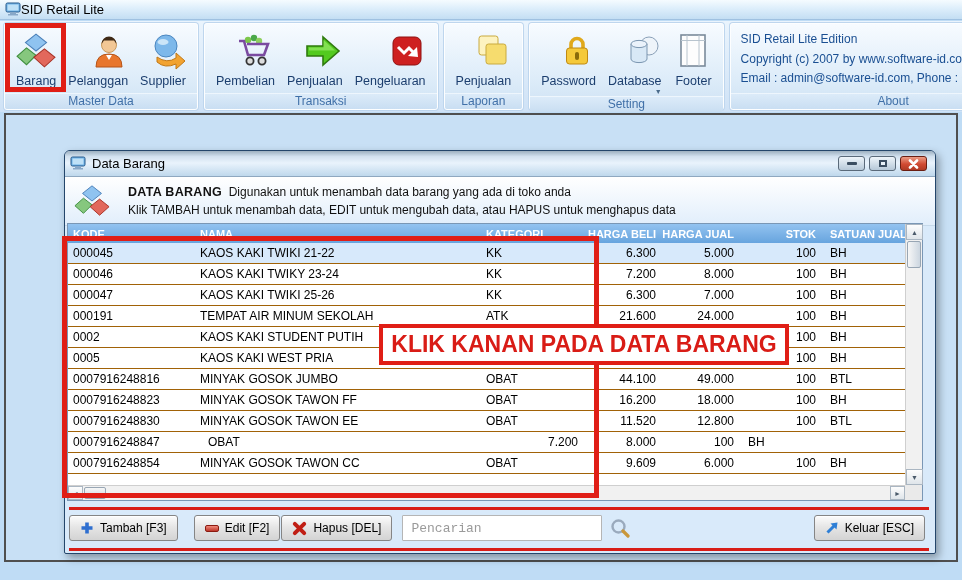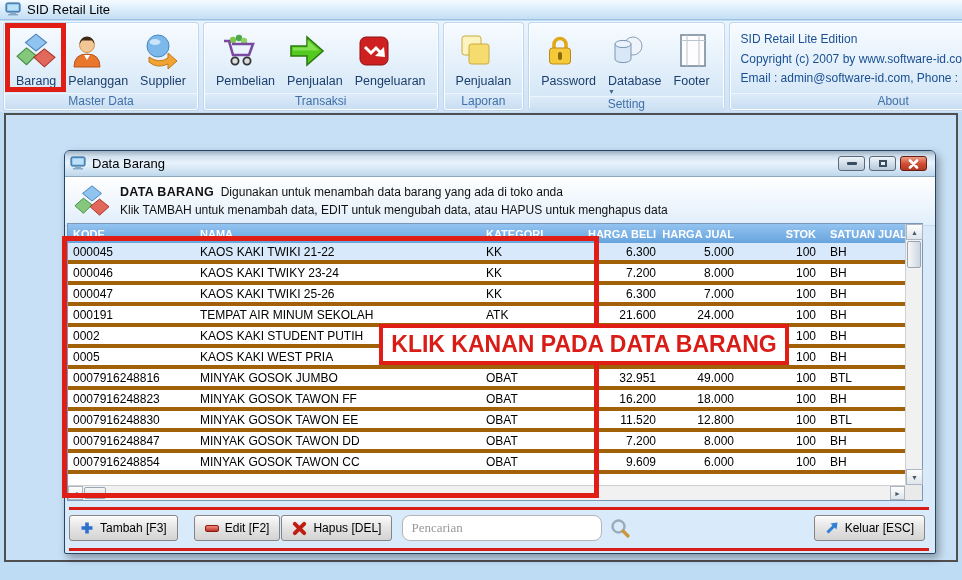--- a/index.html
+++ b/index.html
@@ -8,37 +8,37 @@
     position:relative; overflow:hidden;
     background:#bfdcf5;
     font-family:"Liberation Sans","DejaVu Sans",sans-serif;
     color:#000;
   }
   
   .titlebar{
     position:absolute; left:0; top:0; width:962px; height:20px;
     background:linear-gradient(180deg,#f5fbff,#ddeefb 45%,#c3def3);
     border-bottom:1px solid #9fc1e1;
-    display:flex; align-items:center; gap:6px; padding-left:5px;
+    display:flex; align-items:center; padding-left:5px;
     font-size:13px;
   }
   
   .toolbar{
     position:absolute; left:0; top:21px; width:962px; height:91px;
     background:linear-gradient(180deg,#eaf4fd,#cfe2f6);
     display:flex; gap:6px; padding:2px 4px 2px 4px;
   }
   .tgroup{
     display:flex; flex-direction:column;
     background:linear-gradient(180deg,#f7fbff,#ddecf9 65%,#cfe2f4);
     border:1px solid #fdfeff; box-shadow:0 0 0 1px #bed6ee;
     border-radius:3px;
   }
   .tgroup-items{ flex:1; display:flex; align-items:stretch; padding:3px 5px 0 5px; }
-  .titem{ display:flex; flex-direction:column; align-items:flex-start; padding:1px 6px; cursor:default; }
+  .titem{ display:flex; flex-direction:column; align-items:flex-end; padding:1px 6px; cursor:default; }
   .ticon{ height:46px; display:flex; align-items:center; justify-content:center; }
   .tlabel{ font-size:12.5px; color:#1c3e6e; line-height:14px; white-space:nowrap; }
   .drop{ font-size:7px; color:#4a6a8a; line-height:7px; }
   .tgroup-label{
     height:16px; text-align:center; font-size:12px; color:#4070a8;
     background:linear-gradient(#dcebf9,#c9def2);
     border-top:1px solid #eef6fd; border-radius:0 0 3px 3px; line-height:15px;
   }
   .tgroup.about{ flex:1; margin-right:8px; }
   .about-lines{ flex:1; display:flex; flex-direction:column; justify-content:space-evenly; padding:2px 10px; }
@@ -64,40 +64,40 @@
   .wbtn{
     width:27px; height:15px; border-radius:3px; border:1px solid #5a6a7a;
     background:linear-gradient(#eef5fa,#b6c8d8); display:flex; align-items:center; justify-content:center;
   }
   .wbtn.close{ background:linear-gradient(#eb9d86,#d14a32 55%,#b03a24); border-color:#6a1e12; }
   .glyph-min{ width:10px; height:3px; background:#3a4d60; border-radius:1px; }
   .glyph-max{ width:8px; height:7px; border:2px solid #3a4d60; background:#e8f1f8; }
   .dlg-header{
     height:49px; background:linear-gradient(#ffffff,#e1eefb);
     border-bottom:1px solid #c6d9ea;
-    display:flex; align-items:center; gap:10px; padding:0 9px;
+    display:flex; align-items:center; gap:18px; padding:0 9px;
   }
   .dlg-header .texts{ font-size:12px; line-height:18px; color:#111; }
   .dlg-header .texts b{ font-size:12.5px; letter-spacing:.3px; }
   
   .tableWrap{
     position:absolute; left:2px; top:72px; width:856px; height:278px;
     background:#fff; border:1px solid #7a97b5;
   }
   .tgrid{
     display:grid; grid-template-columns:132px 278px 106px 78px 78px 82px 1fr;
     align-items:center; width:837px;
   }
   .thead{
     position:absolute; left:0; top:0; height:19px;
     background:linear-gradient(#93c3f0,#67a4de);
     color:#fff; font-weight:bold; font-size:11px; white-space:nowrap;
   }
   .tbody{ position:absolute; left:0; top:19px; width:837px; }
-  .trow{ height:21px; border-bottom:4px solid #a16207; font-size:12px; background:#fff; white-space:nowrap; }
+  .trow{ height:21px; border-bottom:1px solid #a16207; font-size:12px; background:#fff; white-space:nowrap; }
   .trow.sel{ background:#d7e9fb; }
   .c1{ padding-left:5px; } .c3{ padding-left:8px; }
   .c4,.c5,.c6{ text-align:right; padding-right:6px; }
   .c7{ padding-left:8px; }
   
   .vscroll{ position:absolute; right:0; top:0; width:17px; height:261px; background:#f1f1f1; border-left:1px solid #cfcfcf; }
   .hscroll{ position:absolute; left:0; bottom:0; width:837px; height:15px; background:#f1f1f1; border-top:1px solid #cfcfcf; }
   .corner{ position:absolute; right:0; bottom:0; width:17px; height:15px; background:#eaeaea; }
   .sbtn{ position:absolute; background:linear-gradient(#fdfdfd,#dfe5ea); border:1px solid #aab6c2;
          display:flex; align-items:center; justify-content:center; font-size:7px; color:#4a5a6a; }
@@ -114,22 +114,22 @@
   .redline.top{ top:356px; } .redline.bottom{ top:397px; }
   .btnbar{ position:absolute; left:4px; top:362px; width:862px; height:30px; display:flex; align-items:center; }
   .btn{
     height:26px; display:flex; align-items:center; gap:6px; padding:0 10px;
     border:1px solid #858585; border-radius:3px; font-size:12px; color:#000;
     background:linear-gradient(#fcfcfc,#e6e6e6 45%,#d3d3d3); box-shadow:inset 0 1px 0 #fff;
   }
   .editbar{ width:14px; height:7px; border-radius:2px; border:1px solid #8a1a10;
             background:linear-gradient(#f0897a,#bd3529); }
   .search{
-    margin-left:10px; width:200px; height:26px; border:1px solid #b5b5b5; border-radius:8px;
-    padding:0 8px; font-size:13px; font-family:Liberation Serif, serif; background:#fff; color:#333;
+    margin-left:10px; width:200px; height:26px; border:1px solid #b5b5b5; border-radius:1px;
+    padding:0 8px; font-size:13px; font-family:Liberation Mono, monospace; background:#fff; color:#333;
   }
   .search::placeholder{ color:#9a9a9a; }
   
   .ann{ position:absolute; border:5px solid #e01e16; z-index:60; pointer-events:none; }
   #hl-barang{ left:5px; top:23px; width:61px; height:69px; }
   #hl-table{ left:62px; top:236px; width:537px; height:262px; }
   #note-box{
     position:absolute; left:379px; top:324px; width:410px; height:41px; z-index:70;
     background:#fff; border:4px solid #e01e16;
     display:flex; align-items:center; justify-content:center;
@@ -390,21 +390,21 @@
             <span class="c3"></span>
             <span class="c4"></span>
             <span class="c5"></span>
             <span class="c6">100</span>
             <span class="c7">BH</span>
         </div>
         <div class="trow tgrid">
           <span class="c1">0007916248816</span>
             <span class="c2">MINYAK GOSOK JUMBO</span>
             <span class="c3">OBAT</span>
-            <span class="c4">32.951</span>
+            <span class="c4">44.100</span>
             <span class="c5">49.000</span>
             <span class="c6">100</span>
             <span class="c7">BTL</span>
         </div>
         <div class="trow tgrid">
           <span class="c1">0007916248823</span>
             <span class="c2">MINYAK GOSOK TAWON FF</span>
             <span class="c3">OBAT</span>
             <span class="c4">16.200</span>
             <span class="c5">18.000</span>
@@ -415,21 +415,20 @@
           <span class="c1">0007916248830</span>
             <span class="c2">MINYAK GOSOK TAWON EE</span>
             <span class="c3">OBAT</span>
             <span class="c4">11.520</span>
             <span class="c5">12.800</span>
             <span class="c6">100</span>
             <span class="c7">BTL</span>
         </div>
         <div class="trow tgrid">
           <span class="c1">0007916248847</span>
-            <span class="c2">MINYAK GOSOK TAWON DD</span>
             <span class="c3">OBAT</span>
             <span class="c4">7.200</span>
             <span class="c5">8.000</span>
             <span class="c6">100</span>
             <span class="c7">BH</span>
         </div>
         <div class="trow tgrid">
           <span class="c1">0007916248854</span>
             <span class="c2">MINYAK GOSOK TAWON CC</span>
             <span class="c3">OBAT</span>

